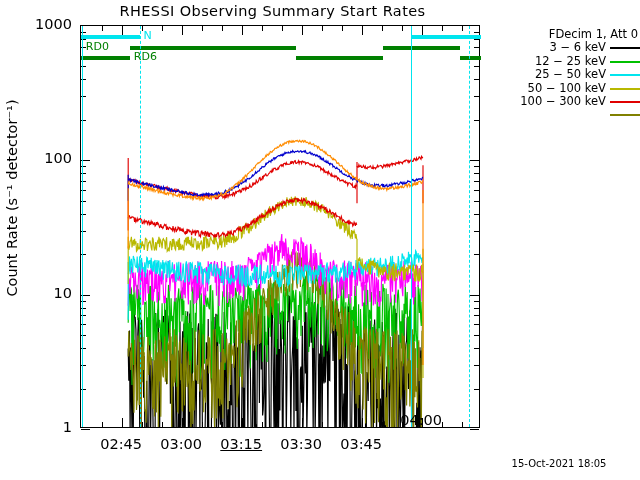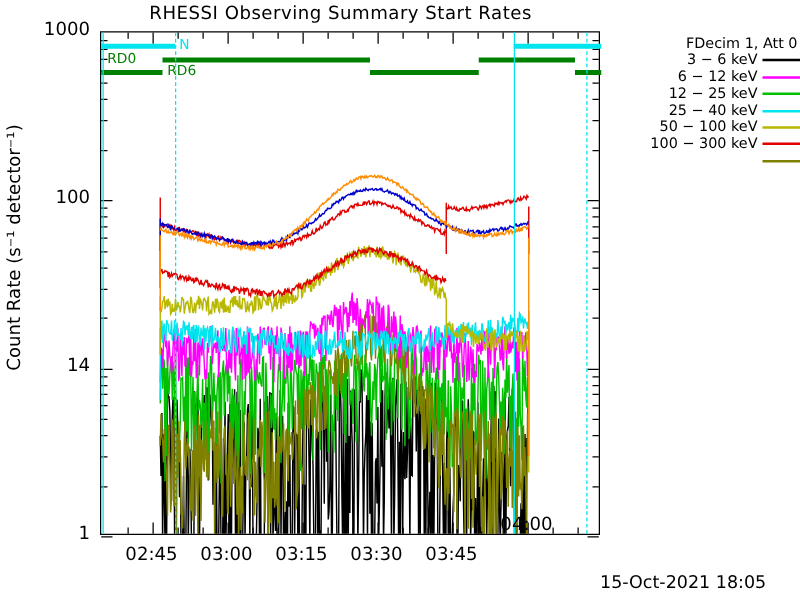--- a/index.html
+++ b/index.html
@@ -27,21 +27,21 @@
   .tickXt{position:absolute;top:0;width:0;border-left:1.4px solid #000;}
 
   
   .ylab{position:absolute;text-align:right;font-size:14.5px;width:72px;left:0;}
   .xlab{position:absolute;text-align:center;font-size:14.5px;width:80px;}
 
   #ytitle{position:absolute;left:-168px;top:190px;width:360px;text-align:center;
           font-size:14.5px;transform:rotate(-90deg);transform-origin:50% 50%;}
   #xtitle{left:80px;top:452px;width:400px;text-align:center;font-size:14.5px;}
 
-  #stamp{left:480px;top:458px;width:158px;text-align:left;font-size:14px;}
+  #stamp{left:480px;top:458px;width:158px;text-align:center;font-size:10px;}
 
   
   #legend{position:absolute;left:495px;top:28px;width:145px;font-size:11.5px;
           line-height:13.4px;}
   .lrow{position:relative;height:13.4px;text-align:right;padding-right:34px;
         white-space:nowrap;}
   .lhead{position:relative;height:13.4px;text-align:right;padding-right:2px;
          white-space:nowrap;}
   .swatch{position:absolute;right:0;top:6px;width:30px;height:0;
           border-top:2.2px solid #000;}
@@ -194,41 +194,40 @@
         <div class="vline" style="left: 0.5px; border-left: 1.6px solid rgb(0, 229, 238);"></div>
         <div class="vline" style="left: 58.8px; border-left: 1.6px dashed rgb(0, 229, 238);"></div>
         <div class="vline" style="left: 329.6px; border-left: 1.6px solid rgb(0, 229, 238);"></div>
         <div class="vline" style="left: 387.6px; border-left: 1.6px dashed rgb(0, 229, 238);"></div>
       </div>
   </div>
 
   <div id="ylabels">
       <div class="ylab" style="top: 16px; padding-right: 8px;">1000</div>
       <div class="ylab" style="top: 150.333px; padding-right: 8px;">100</div>
-      <div class="ylab" style="top: 284.667px; padding-right: 8px;">14</div>
+      <div class="ylab" style="top: 284.667px; padding-right: 8px;">10</div>
       <div class="ylab" style="top: 419px; padding-right: 8px;">1</div>
     </div>
   <div id="xlabels">
       <div class="xlab" style="left: 81.2px; top: 436px;">02:45</div>
       <div class="xlab" style="left: 141.2px; top: 436px;">03:00</div>
-      <div class="xlab" style="left: 201.2px; top: 436px;">03:15</div>
+      <div class="xlab" style="left: 201.2px; top: 436px; text-decoration: underline;">03:15</div>
       <div class="xlab" style="left: 261.2px; top: 436px;">03:30</div>
       <div class="xlab" style="left: 321.2px; top: 436px;">03:45</div>
       <div class="xlab" style="left: 381.2px; top: 412px;">04:00</div>
     </div>
 
   <div class="txt" id="ytitle">Count Rate (s⁻¹ detector⁻¹)</div>
 
   <div id="legend">
     <div class="lhead">FDecim 1, Att 0</div>
     <div id="legend-rows">
         <div class="lrow"><span>3 − 6 keV</span><span class="swatch" style="border-top-color: rgb(0, 0, 0);"></span></div>
-        <div class="lrow"><span>6 − 12 keV</span><span class="swatch" style="border-top-color: rgb(255, 0, 255);"></span></div>
         <div class="lrow"><span>12 − 25 keV</span><span class="swatch" style="border-top-color: rgb(0, 192, 0);"></span></div>
-        <div class="lrow"><span>25 − 40 keV</span><span class="swatch" style="border-top-color: rgb(0, 229, 238);"></span></div>
+        <div class="lrow"><span>25 − 50 keV</span><span class="swatch" style="border-top-color: rgb(0, 229, 238);"></span></div>
         <div class="lrow"><span>50 − 100 keV</span><span class="swatch" style="border-top-color: rgb(184, 184, 0);"></span></div>
         <div class="lrow"><span>100 − 300 keV</span><span class="swatch" style="border-top-color: rgb(224, 0, 0);"></span></div>
         <div class="lrow"><span class="swatch" style="border-top-color: rgb(128, 128, 0);"></span></div>
       </div>
   </div>
 
   <div class="txt" id="stamp">15-Oct-2021 18:05</div>
 </div>
 
 </body></html>

